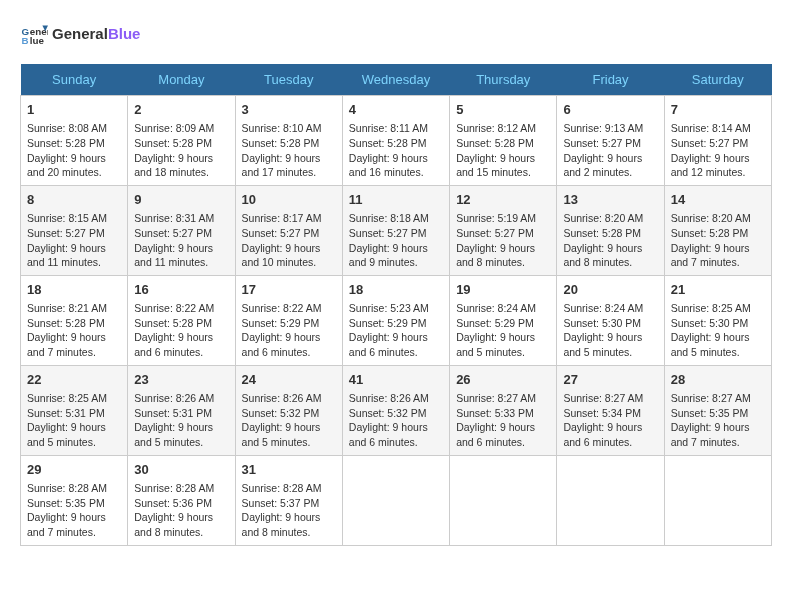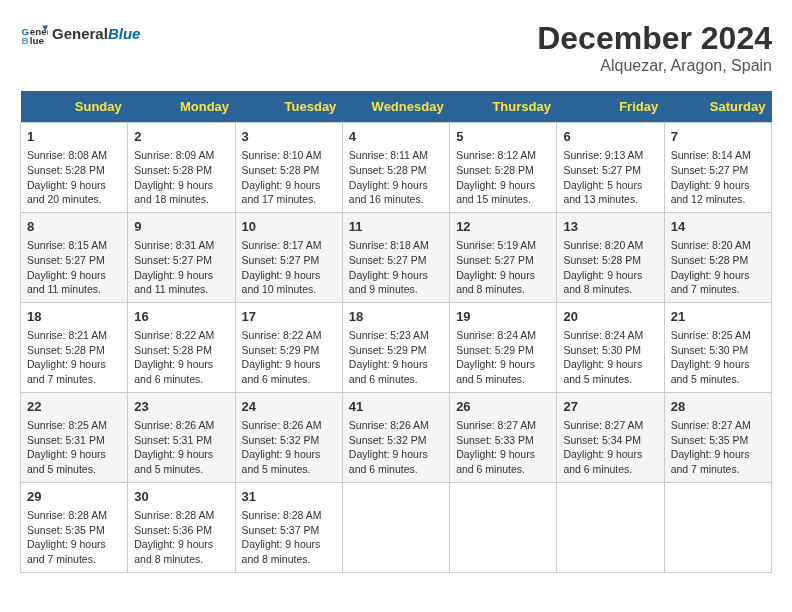--- a/index.html
+++ b/index.html
@@ -38,25 +38,25 @@
       font-weight: normal;
       color: #555;
     }
     table {
       width: 100%;
       border-collapse: collapse;
       font-size: 11px;
     }
     thead tr th {
       background-color: #2a6496;
-      color: #fde047;
+      color: #7dd3fc;
       padding: 8px 6px;
-      text-align: right;
+      text-align: center;
       font-size: 13px;
-      font-weight: bold;
+      font-weight: normal;
     }
     tbody tr td {
       border: 1px solid #ccc;
       padding: 5px 6px;
       vertical-align: top;
       width: 14.28%;
       background: #fff;
       color: #333;
       font-size: 10.5px;
       line-height: 1.4;
@@ -82,26 +82,22 @@
   <div class="logo">
     <svg class="logo-icon" viewBox="0 0 40 40">
       <text x="2" y="22" font-size="14" font-weight="bold" fill="#2a6496">G</text>
       <text x="14" y="22" font-size="14" font-weight="bold" fill="#333">eneral</text>
       <text x="2" y="34" font-size="14" font-weight="bold" fill="#5b9bd5">B</text>
       <text x="14" y="34" font-size="14" font-weight="bold" fill="#333">lue</text>
 
       <polygon points="32,8 40,8 36,16" fill="#2a6496"></polygon>
     </svg>
     <div>
-      <div style="font-size:15px; font-weight:bold; color:#333; line-height:1.2;">General<span style="color:#0369a1;font-style:italic;">Blue</span></div>
+      <div style="font-size:15px; font-weight:bold; color:#333; line-height:1.2;">General<span style="color:#8b5cf6;">Blue</span></div>
     </div>
-  </div>
-  <div class="title-block">
-    <h1>December 2024</h1>
-    <h2>Alquezar, Aragon, Spain</h2>
   </div>
 </div>
 
 <table>
   <thead>
     <tr>
       <th>Sunday</th>
       <th>Monday</th>
       <th>Tuesday</th>
       <th>Wednesday</th>
@@ -110,21 +106,21 @@
       <th>Saturday</th>
     </tr>
   </thead>
   <tbody id="calendar-body">
   <tr>
         <td><span class="day-num">1</span><span>Sunrise: 8:08 AM</span><br><span>Sunset: 5:28 PM</span><br><span>Daylight: 9 hours and 20 minutes.</span></td>
         <td><span class="day-num">2</span><span>Sunrise: 8:09 AM</span><br><span>Sunset: 5:28 PM</span><br><span>Daylight: 9 hours and 18 minutes.</span></td>
         <td><span class="day-num">3</span><span>Sunrise: 8:10 AM</span><br><span>Sunset: 5:28 PM</span><br><span>Daylight: 9 hours and 17 minutes.</span></td>
         <td><span class="day-num">4</span><span>Sunrise: 8:11 AM</span><br><span>Sunset: 5:28 PM</span><br><span>Daylight: 9 hours and 16 minutes.</span></td>
         <td><span class="day-num">5</span><span>Sunrise: 8:12 AM</span><br><span>Sunset: 5:28 PM</span><br><span>Daylight: 9 hours and 15 minutes.</span></td>
-        <td><span class="day-num">6</span><span>Sunrise: 9:13 AM</span><br><span>Sunset: 5:27 PM</span><br><span>Daylight: 5 hours and 13 minutes.</span></td>
+        <td><span class="day-num">6</span><span>Sunrise: 9:13 AM</span><br><span>Sunset: 5:27 PM</span><br><span>Daylight: 9 hours and 2 minutes.</span></td>
         <td><span class="day-num">7</span><span>Sunrise: 8:14 AM</span><br><span>Sunset: 5:27 PM</span><br><span>Daylight: 9 hours and 12 minutes.</span></td>
       </tr>
       <tr>
         <td><span class="day-num">8</span><span>Sunrise: 8:15 AM</span><br><span>Sunset: 5:27 PM</span><br><span>Daylight: 9 hours and 11 minutes.</span></td>
         <td><span class="day-num">9</span><span>Sunrise: 8:31 AM</span><br><span>Sunset: 5:27 PM</span><br><span>Daylight: 9 hours and 11 minutes.</span></td>
         <td><span class="day-num">10</span><span>Sunrise: 8:17 AM</span><br><span>Sunset: 5:27 PM</span><br><span>Daylight: 9 hours and 10 minutes.</span></td>
         <td><span class="day-num">11</span><span>Sunrise: 8:18 AM</span><br><span>Sunset: 5:27 PM</span><br><span>Daylight: 9 hours and 9 minutes.</span></td>
         <td><span class="day-num">12</span><span>Sunrise: 5:19 AM</span><br><span>Sunset: 5:27 PM</span><br><span>Daylight: 9 hours and 8 minutes.</span></td>
         <td><span class="day-num">13</span><span>Sunrise: 8:20 AM</span><br><span>Sunset: 5:28 PM</span><br><span>Daylight: 9 hours and 8 minutes.</span></td>
         <td><span class="day-num">14</span><span>Sunrise: 8:20 AM</span><br><span>Sunset: 5:28 PM</span><br><span>Daylight: 9 hours and 7 minutes.</span></td>

